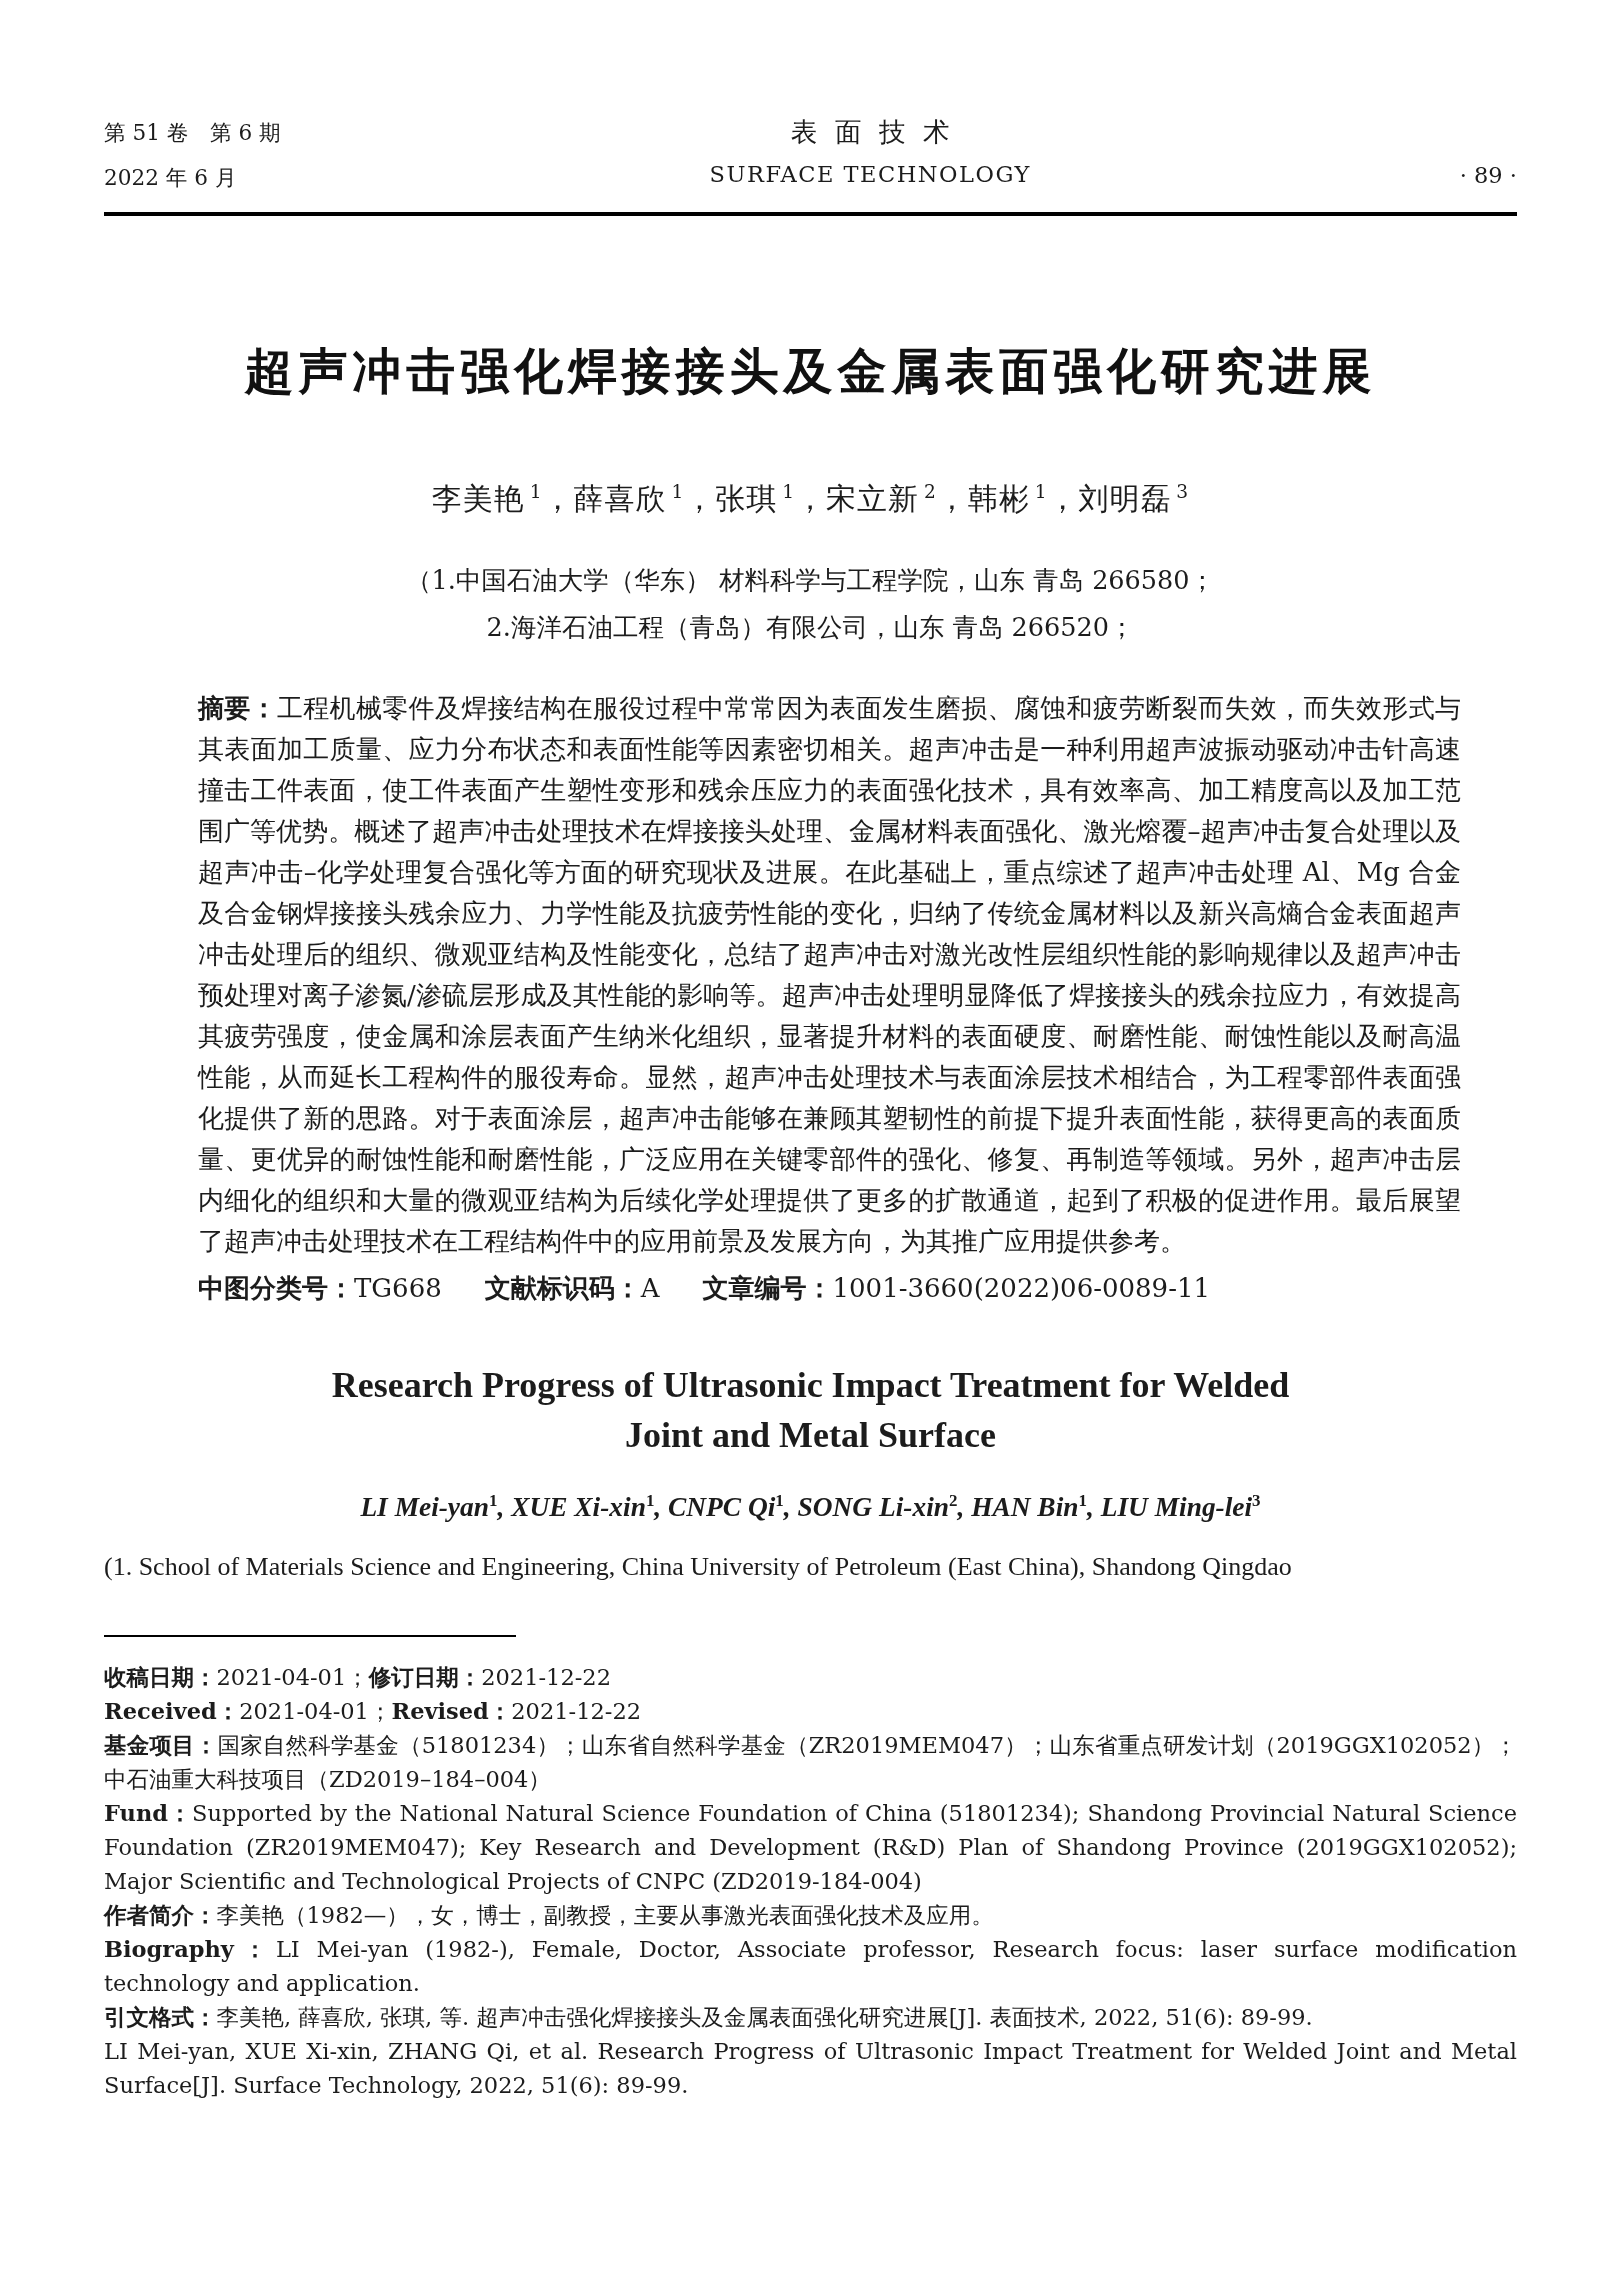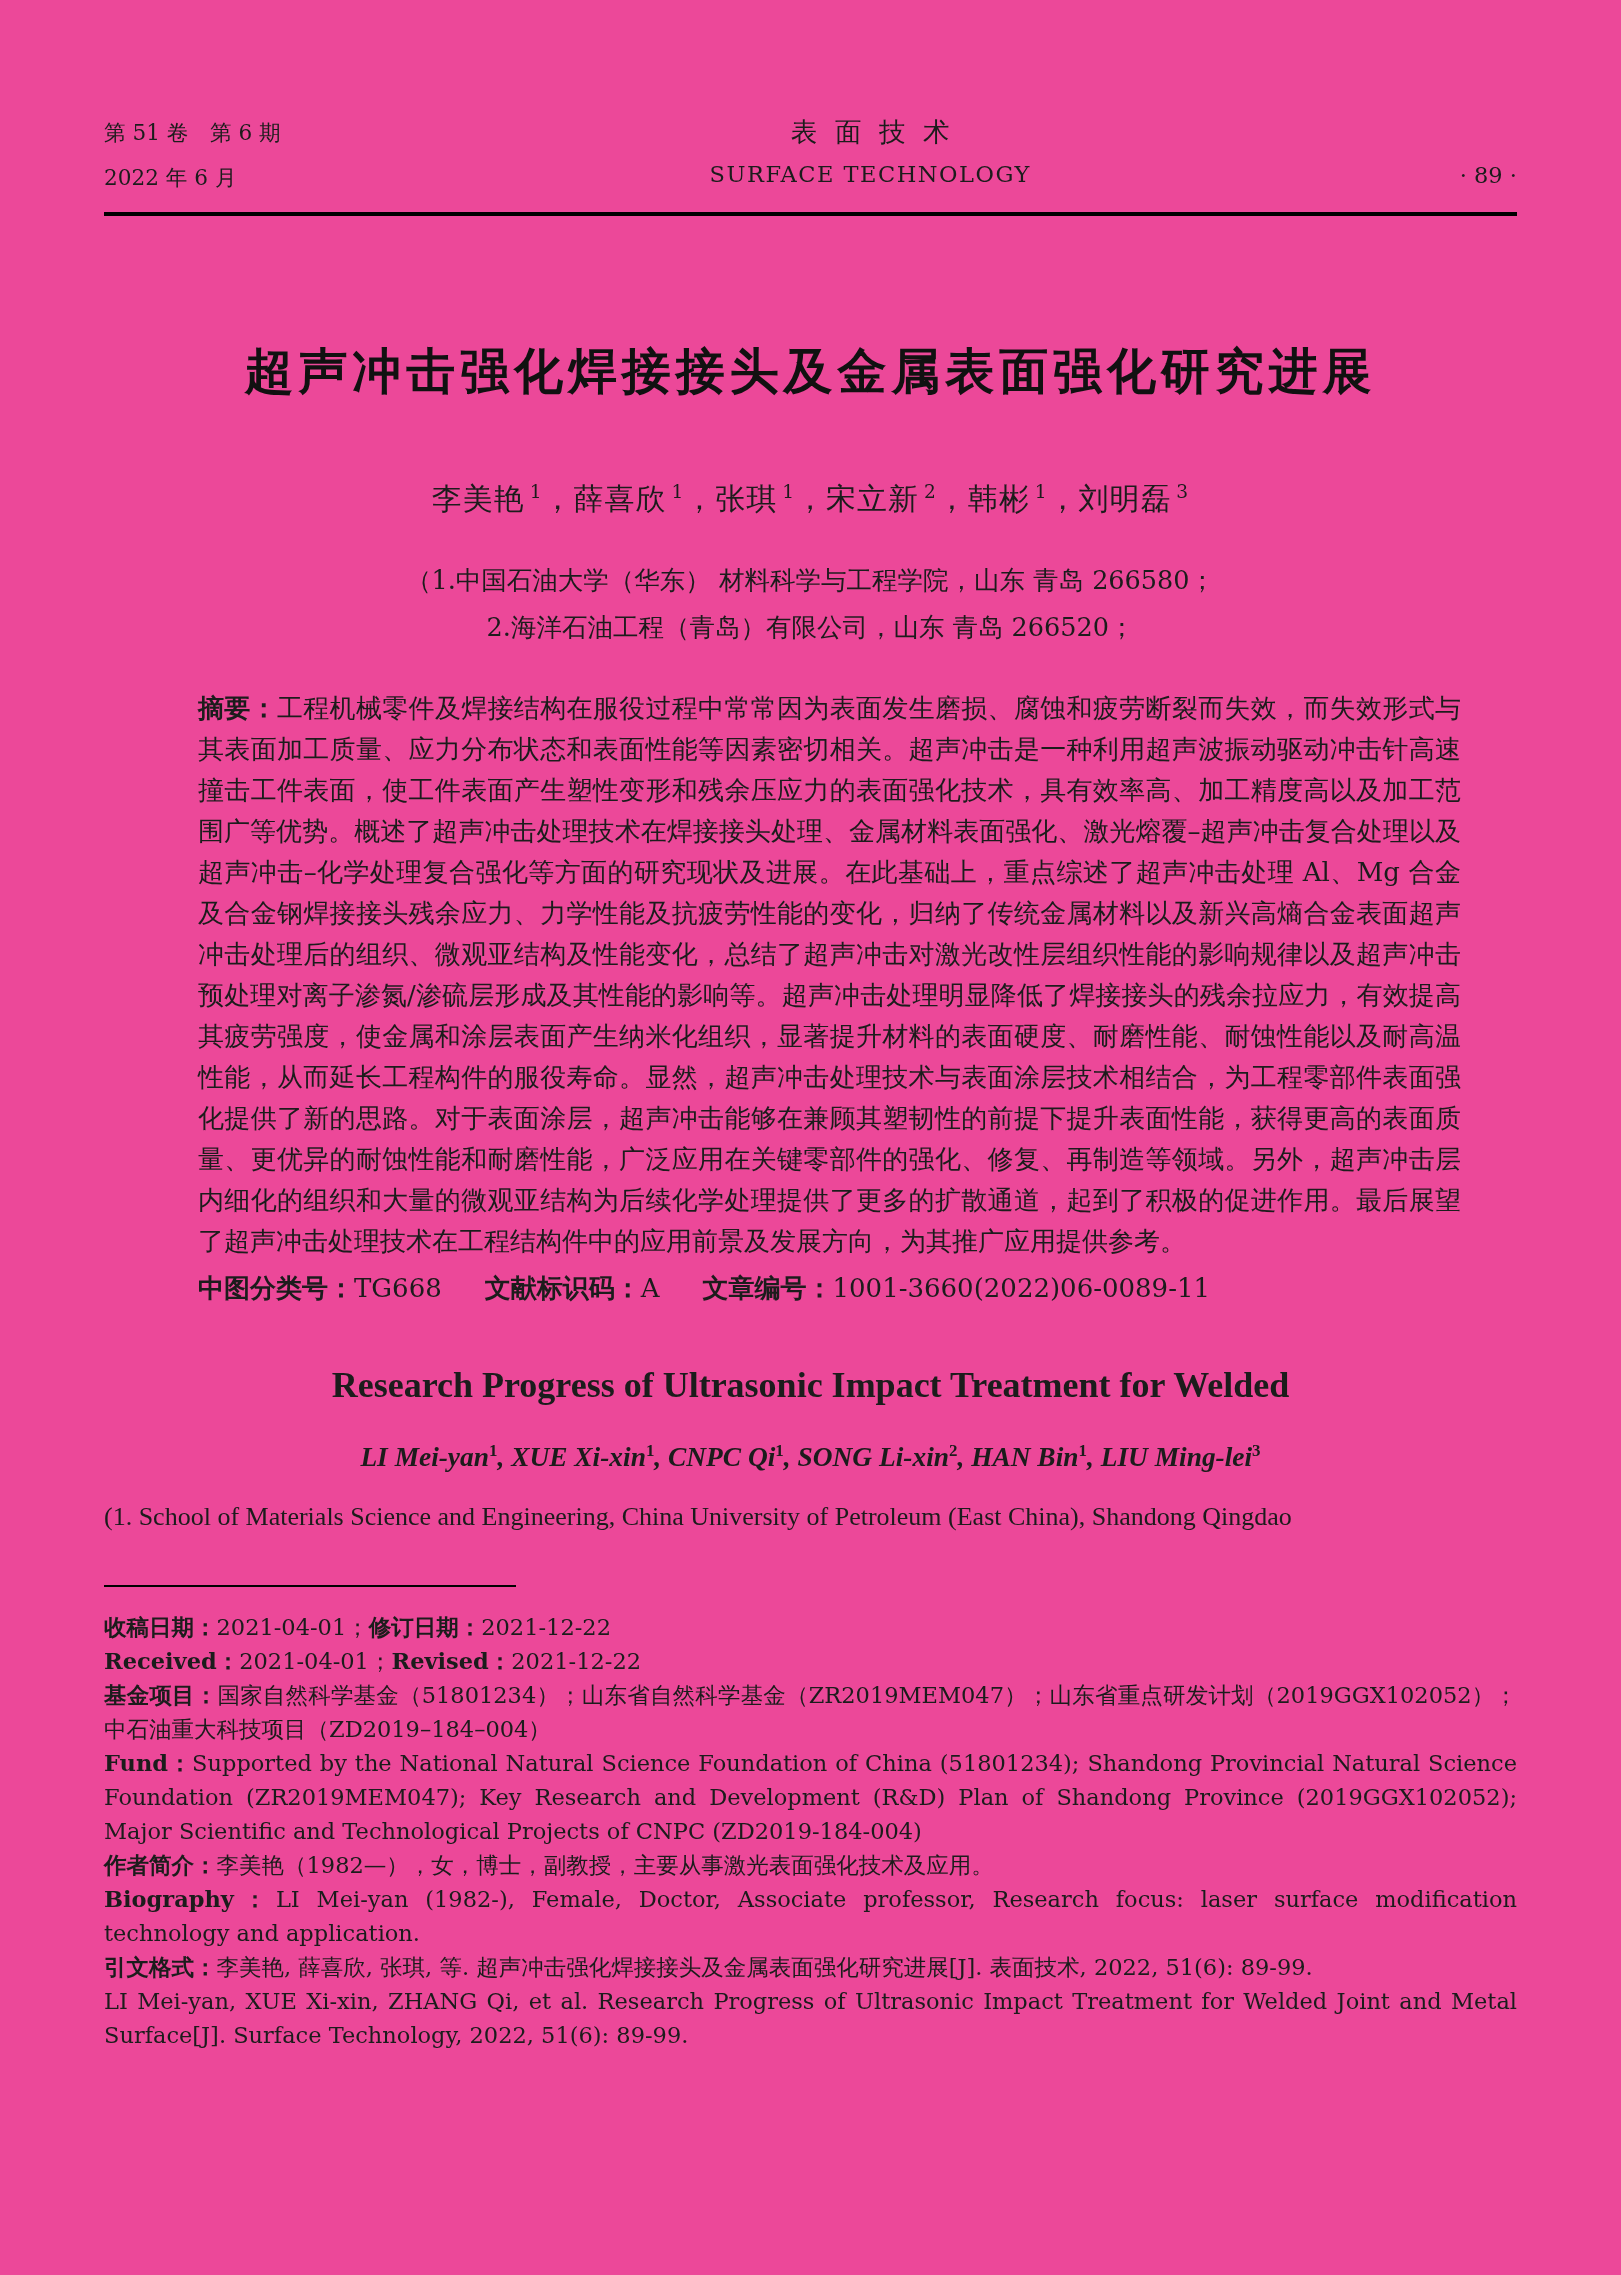--- a/index.html
+++ b/index.html
@@ -1,19 +1,19 @@
 <!DOCTYPE html>
 <html><head>
 <meta charset="utf-8">
 <style>
   * { margin:0; padding:0; box-sizing:border-box; }
   html,body { background:#e9e9e9; }
   body { font-family:"DejaVu Serif", serif; color:#1c1c1c; }
   .page {
-    width:1621px; height:2276px; background:#ec4899; margin:0 auto;
+    width:1621px; height:2276px; background:#ffffff; margin:0 auto;
     padding:110px 104px 0 104px; position:relative; overflow:hidden;
   }
   
   .page-header { display:flex; justify-content:space-between; align-items:flex-start; }
   .hdr-left { font-size:21.6px; line-height:45px; }
   .hdr-center { text-align:center; }
   .journal-cn { font-size:26.5px; letter-spacing:17.6px; padding-left:17.6px; line-height:43px; }
   .journal-en { font-size:22.5px; letter-spacing:1.5px; line-height:43px; }
   .hdr-right { font-size:22.5px; line-height:45px; padding-top:43px; }
   .header-rule { margin-top:11.8px; height:3.9px; background:#000; width:100%; }
@@ -75,20 +75,21 @@
   </div>
 
 
   <div class="meta-line">
     <span class="cn-label">中图分类号：</span><span>TG668</span><span class="clc-gap"></span><span class="cn-label">文献标识码：</span><span>A</span><span class="clc-gap"></span><span class="cn-label">文章编号：</span><span>1001-3660(2022)06-0089-11</span>
   </div>
 
 
   <div class="title-en">
     <div>Research Progress of Ultrasonic Impact Treatment for Welded</div>
+    <div>Joint and Metal Surface</div>
   </div>
 
   <div class="authors-en">
     <span><span>LI Mei-yan</span><sup>1</sup><span>, </span></span><span><span>XUE Xi-xin</span><sup>1</sup><span>, </span></span><span><span>CNPC Qi</span><sup>1</sup><span>, </span></span><span><span>SONG Li-xin</span><sup>2</sup><span>, </span></span><span><span>HAN Bin</span><sup>1</sup><span>, </span></span><span><span>LIU Ming-lei</span><sup>3</sup></span>
   </div>
 
   <div class="affiliation-en">(1. School of Materials Science and Engineering, China University of Petroleum (East China), Shandong Qingdao</div>
 
   <div class="footnote-divider"></div>
 

